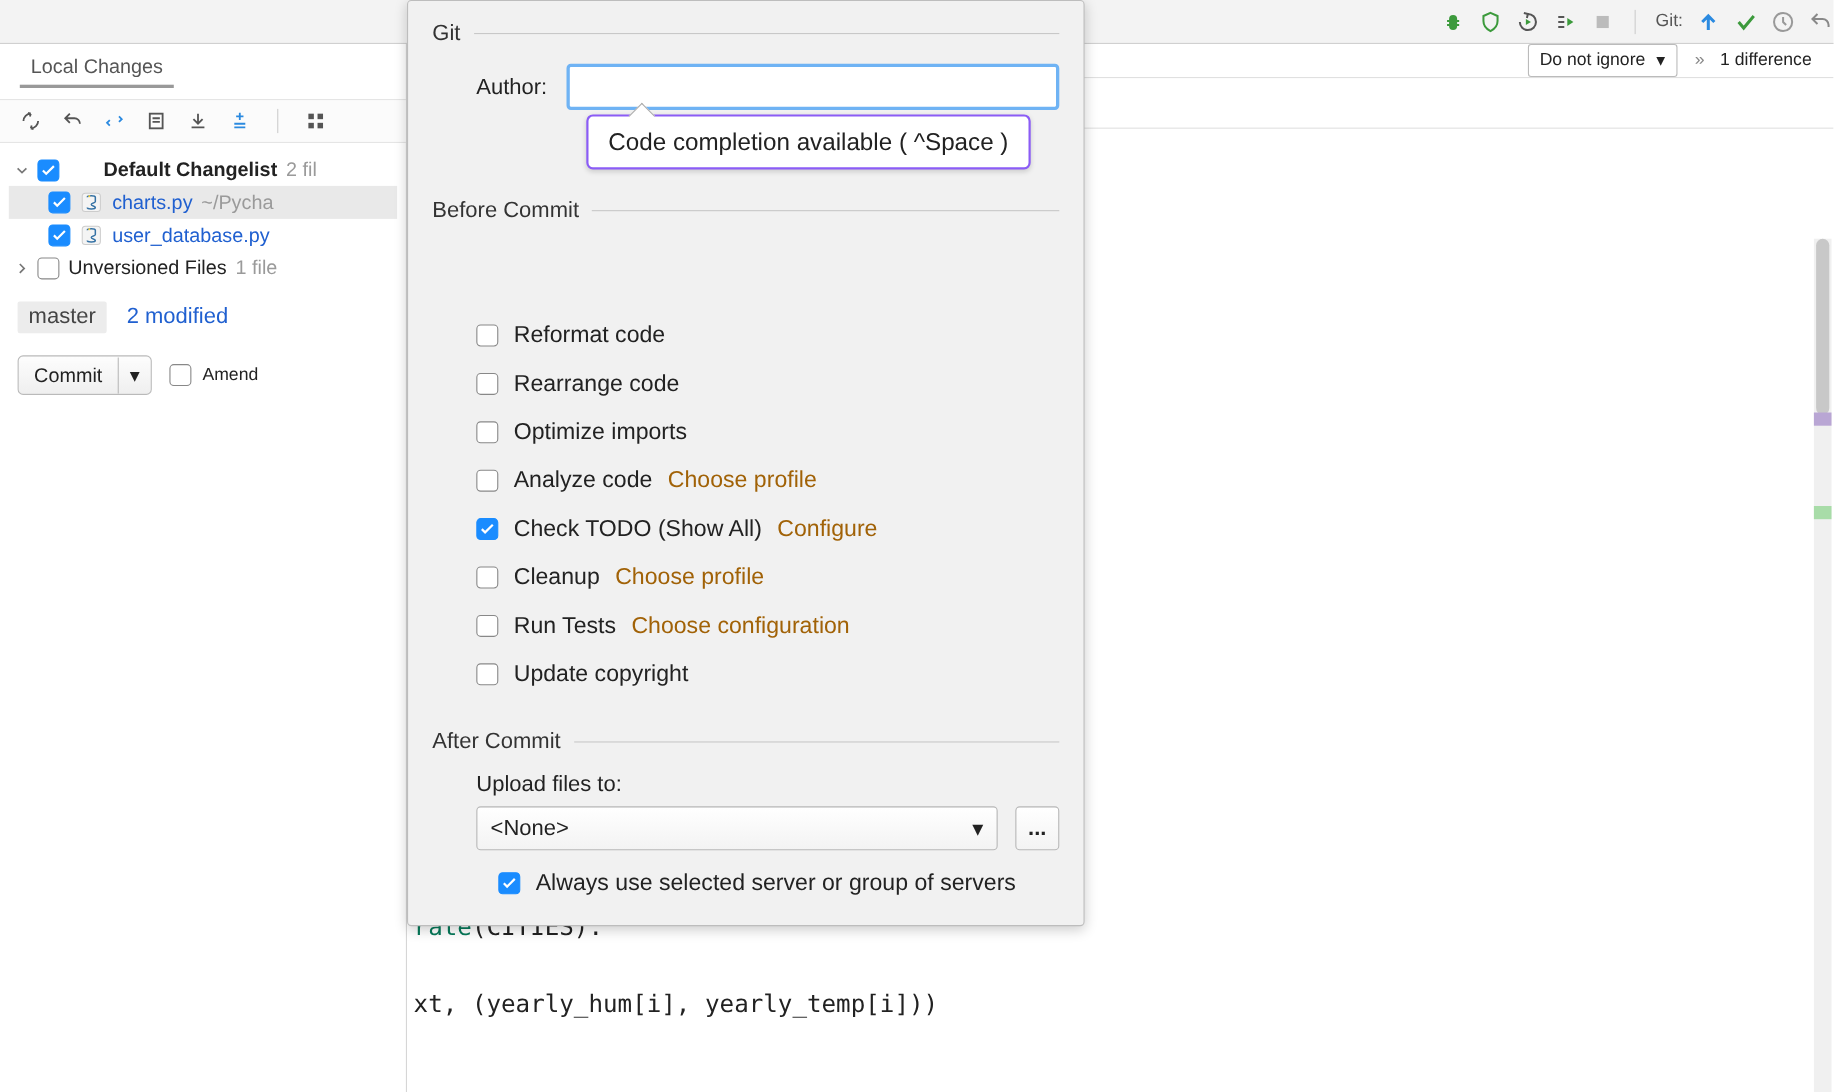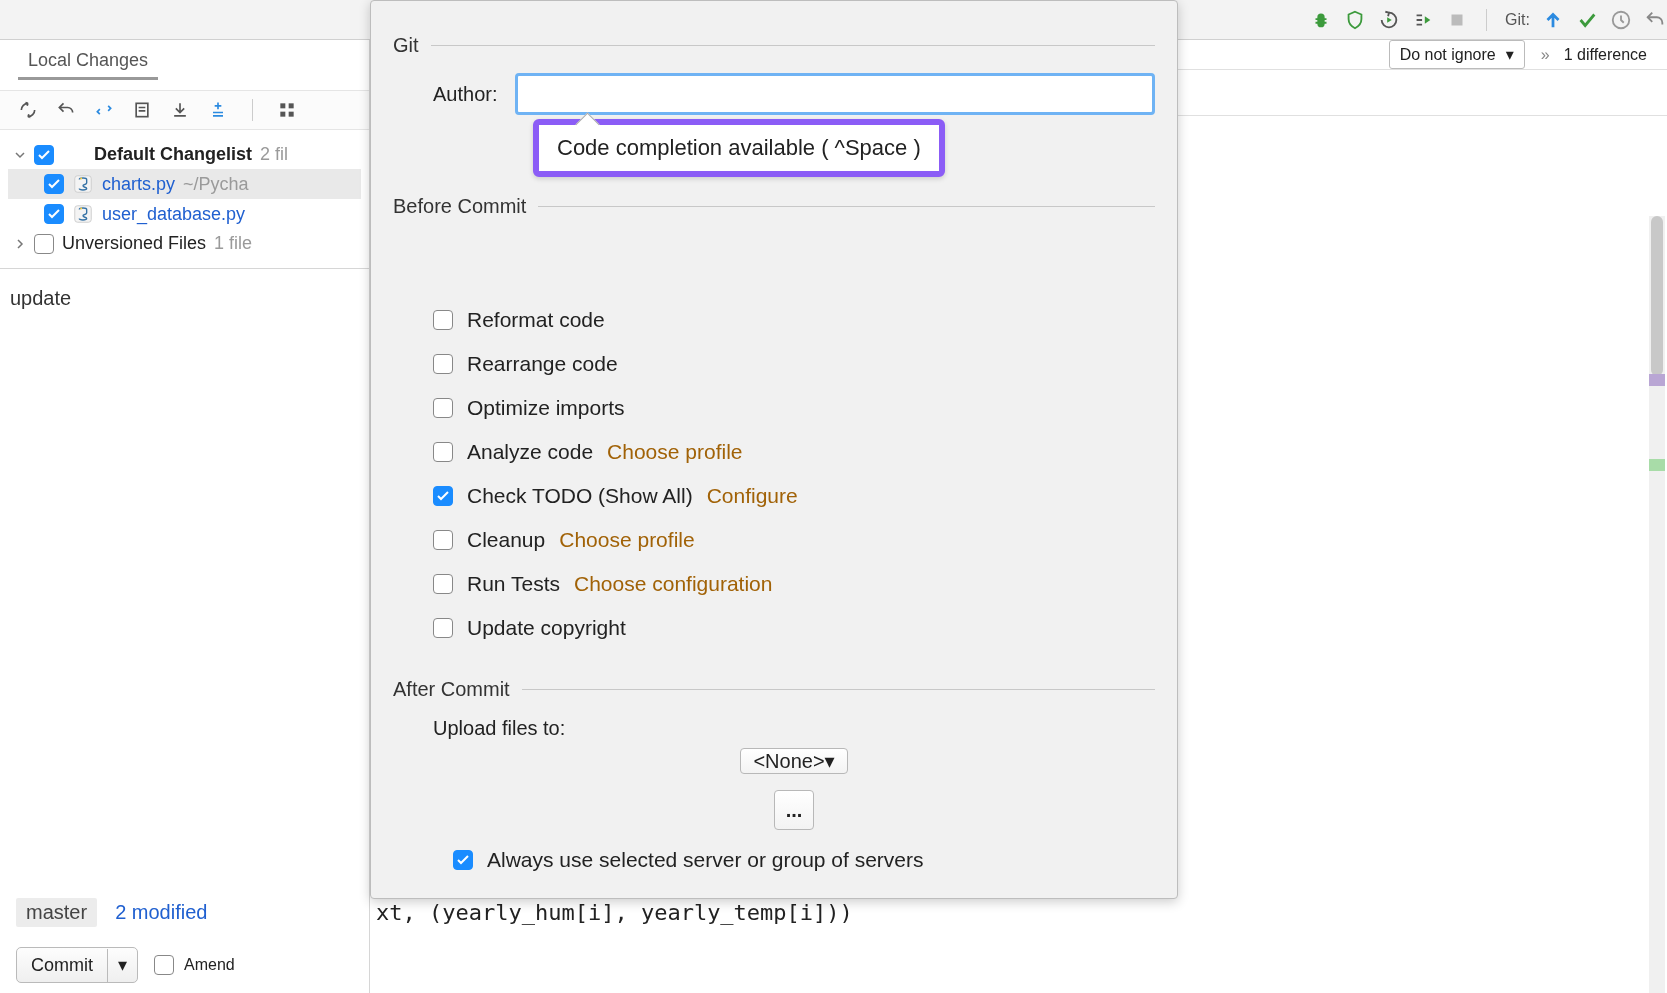--- a/index.html
+++ b/index.html
@@ -37,34 +37,34 @@
 .branch-badge { background:#ececec; padding:3px 10px; border-radius:2px; color:#444; }
 .modified { color:#2060d0; }
 
 .commit-controls { display:flex; align-items:center; gap:16px; padding: 14px 16px 10px 16px; }
 .commit-btn { display:flex; align-items:center; border:1.5px solid #bababa; border-radius:5px; background:linear-gradient(#fdfdfd,#efefef); font-size:18px; overflow:hidden; }
 .commit-btn .main { padding:6px 14px; border-right:1px solid #bababa; cursor:pointer; }
 .commit-btn .dd { padding:6px 10px; cursor:pointer; }
 .amend-box { display:flex; align-items:center; gap:10px; }
 
 
-.git-popup { position:absolute; left:370px; top:0; width:808px; background:#f1f1f1; border:1px solid #bdbdbd; border-radius:4px; box-shadow: 0 3px 12px rgba(0,0,0,.2); padding: 25px 22px 26px 22px; font-size:20px; z-index:10; }
+.git-popup { position:absolute; left:370px; top:0; width:616px; background:#f1f1f1; border:1px solid #bdbdbd; border-radius:4px; box-shadow: 0 3px 12px rgba(0,0,0,.2); padding: 10px 22px 26px 22px; font-size:20px; z-index:10; }
 .section-title { display:flex; align-items:center; gap:12px; color:#333; margin: 8px 0 16px 0; font-size:20px;}
 .section-title .line { flex:1; height:1px; background:#c8c8c8; }
 .author-row { display:flex; align-items:center; gap:18px; margin: 0 0 10px 40px; position:relative; }
 .author-input { flex:1; height:42px; border:3px solid #6fb3f4; border-radius:4px; padding:0 10px; font-size:18px; outline:none; background:#fff; }
-.hint-tip { position:absolute; top:46px; left:100px; background:#fff; border:6px solid #8b5cf6; border-radius:6px; padding:10px 18px; font-size:22px; box-shadow:0 2px 5px rgba(0,0,0,.15); }
+.hint-tip { position:absolute; top:46px; left:100px; background:#fff; border:2px solid #8b5cf6; border-radius:6px; padding:10px 18px; font-size:22px; box-shadow:0 2px 5px rgba(0,0,0,.15); }
 .hint-tip::before { content:""; position:absolute; top:-9px; left:40px; width:16px; height:16px; background:#fff; border-left:1px solid #aaa; border-top:1px solid #aaa; transform:rotate(45deg); }
 
 .opts { margin: 80px 0 0 40px; }
 .opt { display:flex; align-items:center; gap:14px; padding: 10px 0; font-size:21px; }
 .linklike { color:#a16207; cursor:pointer; }
 
 .after { margin-top: 28px; }
-.upload-row { display:flex; align-items:center; gap:16px; margin: 8px 0 0 40px; flex-direction: column; }
+.upload-row { display:flex; align-items:center; gap:16px; margin: 8px 0 0 40px; }
 .combo { flex:1; height:40px; border:1px solid #b8b8b8; border-radius:4px; background:linear-gradient(#fff,#f3f3f3); display:flex; align-items:center; justify-content:space-between; padding:0 12px; font-size:20px; }
 .dots-btn { width:40px; height:40px; border:1px solid #b8b8b8; border-radius:4px; background:linear-gradient(#fff,#f3f3f3); display:flex; align-items:center; justify-content:center; cursor:pointer; font-weight:bold; }
 .upload-lbl { margin: 16px 0 8px 40px; }
 .always-row { display:flex; align-items:center; gap:14px; margin: 18px 0 0 60px; font-size:21px; }
 
 
 .right-pane { flex:1; display:flex; flex-direction:column; overflow:hidden; }
 .right-top { height:56px; display:flex; align-items:center; padding: 0 20px; border-bottom:1px solid #e0e0e0; gap:16px; }
 .dni { border:1px solid #bbb; border-radius:3px; padding:4px 10px; display:flex; align-items:center; gap:10px; background:#fff; }
 .chevpair { color:#888; letter-spacing:-2px; font-size:16px; }
@@ -220,21 +220,20 @@
       <div class="tree-row">
         <svg class="twisty" viewBox="0 0 12 12">
             <path d="M4 2l4 4-4 4" fill="none" stroke="#777" stroke-width="1.5"></path>
           </svg>
         <span class="chk"></span>
         <span>Unversioned Files</span>
         <span class="gray">1 file</span>
       </div>
     </div>
 
-    <div class="commit-msg">update</div>
 
     <div class="status-row">
       <span class="branch-badge">master</span>
       <span class="modified">2 modified</span>
     </div>
     <div class="commit-controls">
       <div class="commit-btn">
         <span class="main">Commit</span>
         <span class="dd">▾</span>
       </div>

